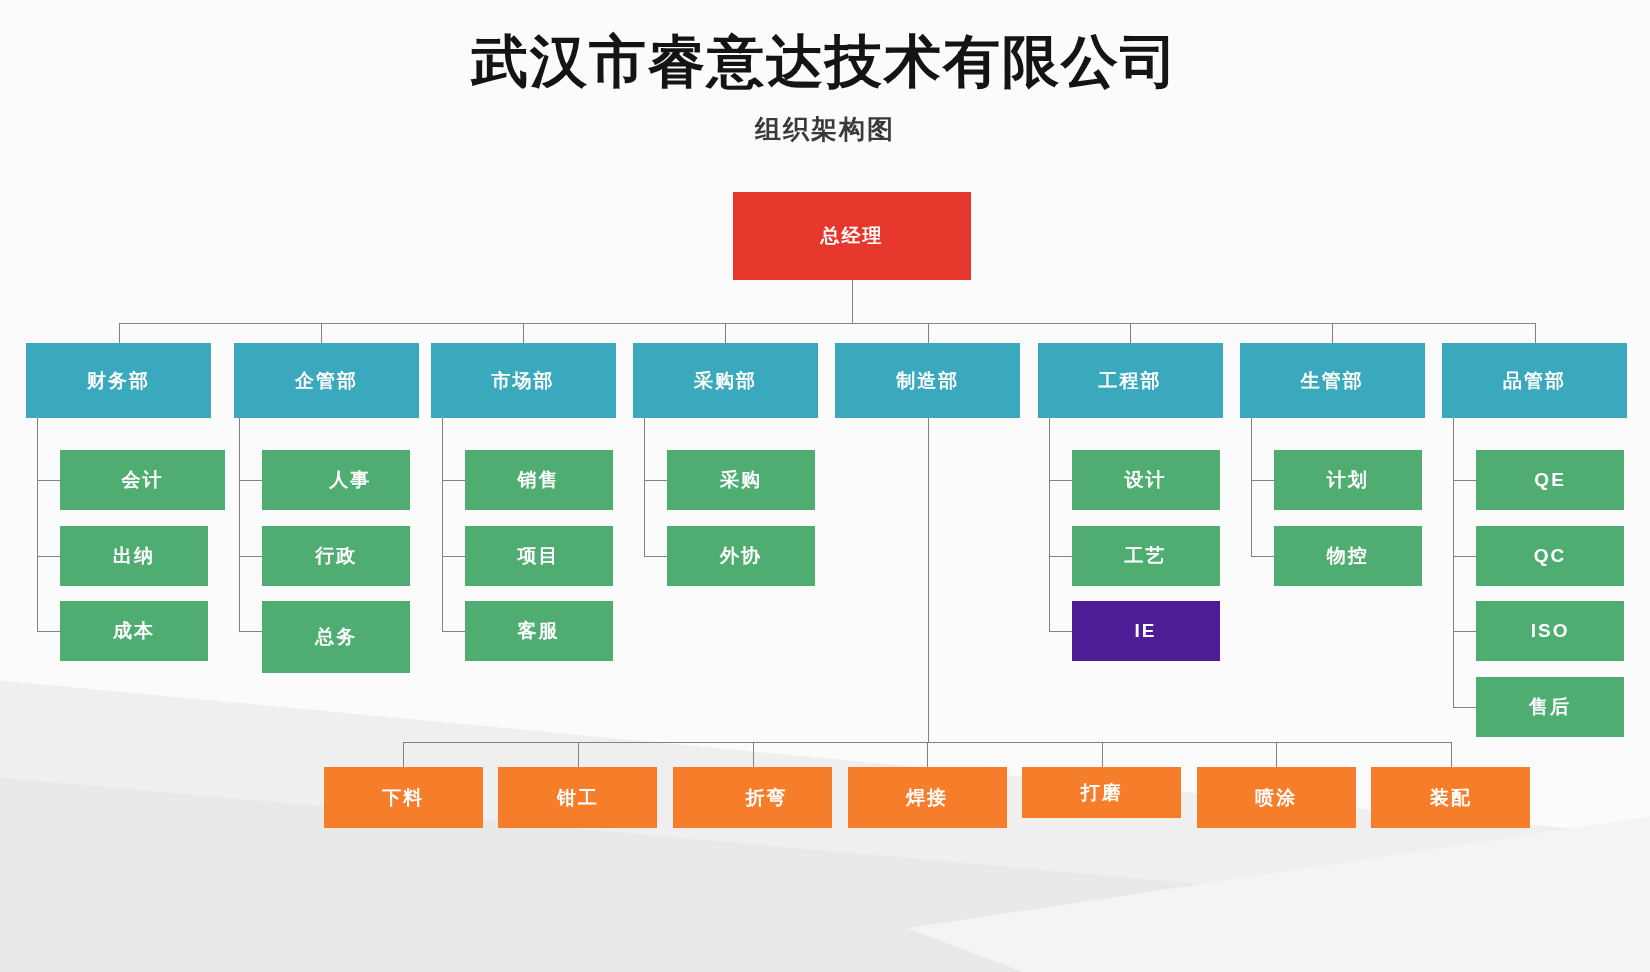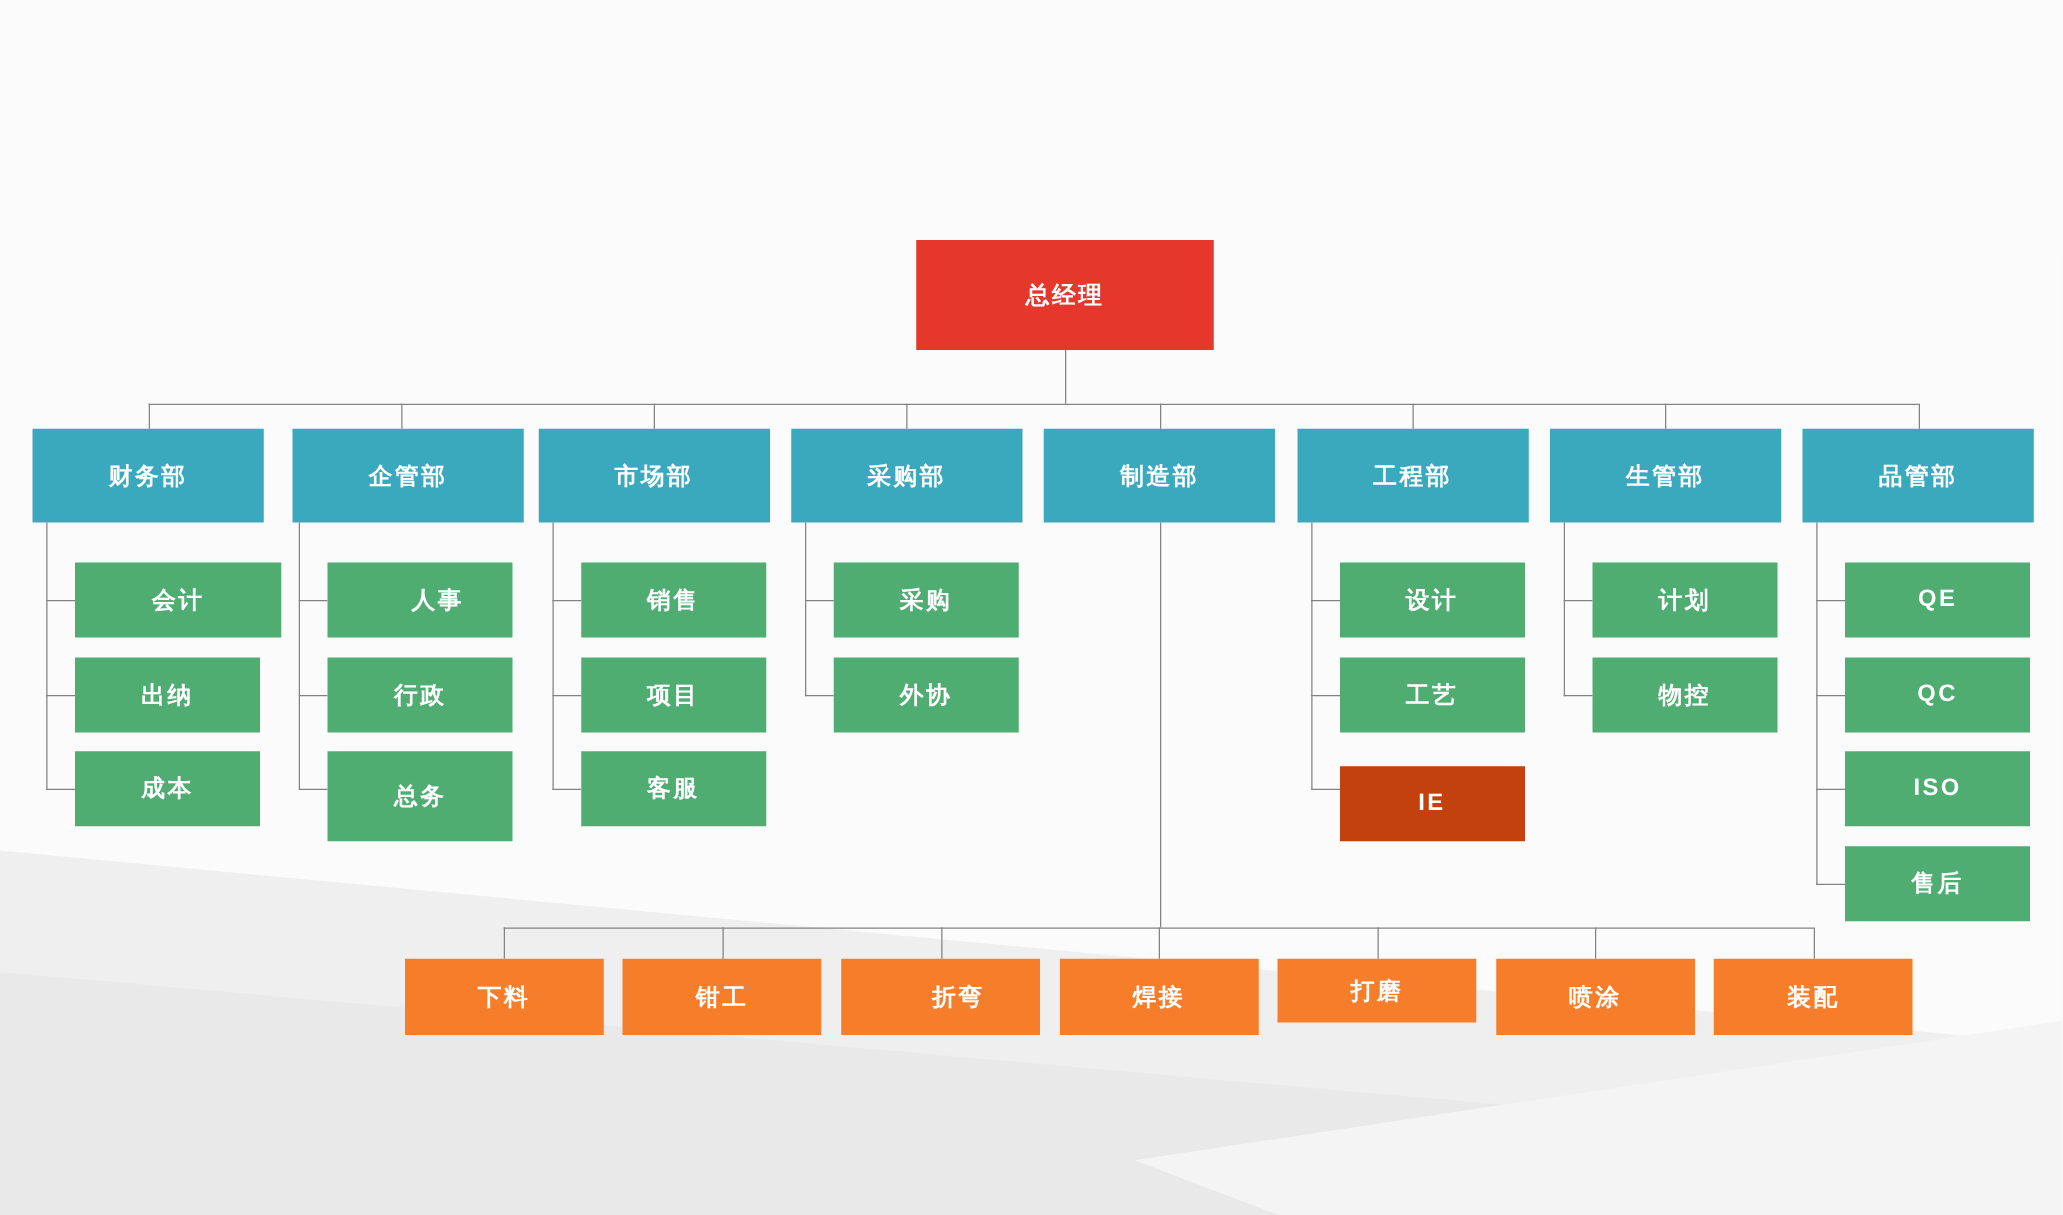--- a/index.html
+++ b/index.html
@@ -35,20 +35,22 @@
   .line{position:absolute;background:#828282;}
 </style>
 </head>
 <body>
 
 <div class="canvas">
   <div class="wedge wedge-a"></div>
   <div class="wedge wedge-b"></div>
   <div class="wedge wedge-c"></div>
 
+  <h1 class="title">武汉市睿意达技术有限公司</h1>
+  <div class="subtitle">组织架构图</div>
 
   <div id="chart">
       <div class="node" style="left: 733px; top: 192px; width: 238px; height: 88px; background: rgb(229, 55, 43);">总经理</div>
       <div class="line" style="left: 852px; top: 280px; width: 1px; height: 43px; background: rgb(130, 130, 130);"></div>
       <div class="line" style="left: 118.5px; top: 323px; width: 1416.1px; height: 1px; background: rgb(130, 130, 130);"></div>
       <div class="line" style="left: 118.5px; top: 323px; width: 1px; height: 20px; background: rgb(130, 130, 130);"></div>
       <div class="node" style="left: 26px; top: 343px; width: 185px; height: 75px; background: rgb(58, 168, 189);">财务部</div>
       <div class="line" style="left: 37px; top: 480px; width: 23px; height: 1px; background: rgb(130, 130, 130);"></div>
       <div class="node" style="left: 60px; top: 450px; width: 165px; height: 60px; background: rgb(79, 173, 114);">会计</div>
       <div class="line" style="left: 37px; top: 555.6px; width: 23px; height: 1px; background: rgb(130, 130, 130);"></div>
@@ -83,21 +85,21 @@
       <div class="line" style="left: 643.9px; top: 418px; width: 1px; height: 138.6px; background: rgb(130, 130, 130);"></div>
       <div class="line" style="left: 927.7px; top: 323px; width: 1px; height: 20px; background: rgb(130, 130, 130);"></div>
       <div class="node" style="left: 835.2px; top: 343px; width: 185px; height: 75px; background: rgb(58, 168, 189);">制造部</div>
       <div class="line" style="left: 1130px; top: 323px; width: 1px; height: 20px; background: rgb(130, 130, 130);"></div>
       <div class="node" style="left: 1037.5px; top: 343px; width: 185px; height: 75px; background: rgb(58, 168, 189);">工程部</div>
       <div class="line" style="left: 1048.5px; top: 480px; width: 23px; height: 1px; background: rgb(130, 130, 130);"></div>
       <div class="node" style="left: 1071.5px; top: 450px; width: 148px; height: 60px; background: rgb(79, 173, 114);">设计</div>
       <div class="line" style="left: 1048.5px; top: 555.6px; width: 23px; height: 1px; background: rgb(130, 130, 130);"></div>
       <div class="node" style="left: 1071.5px; top: 525.6px; width: 148px; height: 60px; background: rgb(79, 173, 114);">工艺</div>
       <div class="line" style="left: 1048.5px; top: 631.2px; width: 23px; height: 1px; background: rgb(130, 130, 130);"></div>
-      <div class="node" style="left: 1071.5px; top: 601.2px; width: 148px; height: 60px; background: #c2410c; margin-top: 12px;">IE</div>
+      <div class="node" style="left: 1071.5px; top: 601.2px; width: 148px; height: 60px; background: #4c1d95;">IE</div>
       <div class="line" style="left: 1048.5px; top: 418px; width: 1px; height: 214.2px; background: rgb(130, 130, 130);"></div>
       <div class="line" style="left: 1332.3px; top: 323px; width: 1px; height: 20px; background: rgb(130, 130, 130);"></div>
       <div class="node" style="left: 1239.8px; top: 343px; width: 185px; height: 75px; background: rgb(58, 168, 189);">生管部</div>
       <div class="line" style="left: 1250.8px; top: 480px; width: 23px; height: 1px; background: rgb(130, 130, 130);"></div>
       <div class="node" style="left: 1273.8px; top: 450px; width: 148px; height: 60px; background: rgb(79, 173, 114);">计划</div>
       <div class="line" style="left: 1250.8px; top: 555.6px; width: 23px; height: 1px; background: rgb(130, 130, 130);"></div>
       <div class="node" style="left: 1273.8px; top: 525.6px; width: 148px; height: 60px; background: rgb(79, 173, 114);">物控</div>
       <div class="line" style="left: 1250.8px; top: 418px; width: 1px; height: 138.6px; background: rgb(130, 130, 130);"></div>
       <div class="line" style="left: 1534.6px; top: 323px; width: 1px; height: 20px; background: rgb(130, 130, 130);"></div>
       <div class="node" style="left: 1442.1px; top: 343px; width: 185px; height: 75px; background: rgb(58, 168, 189);">品管部</div>

